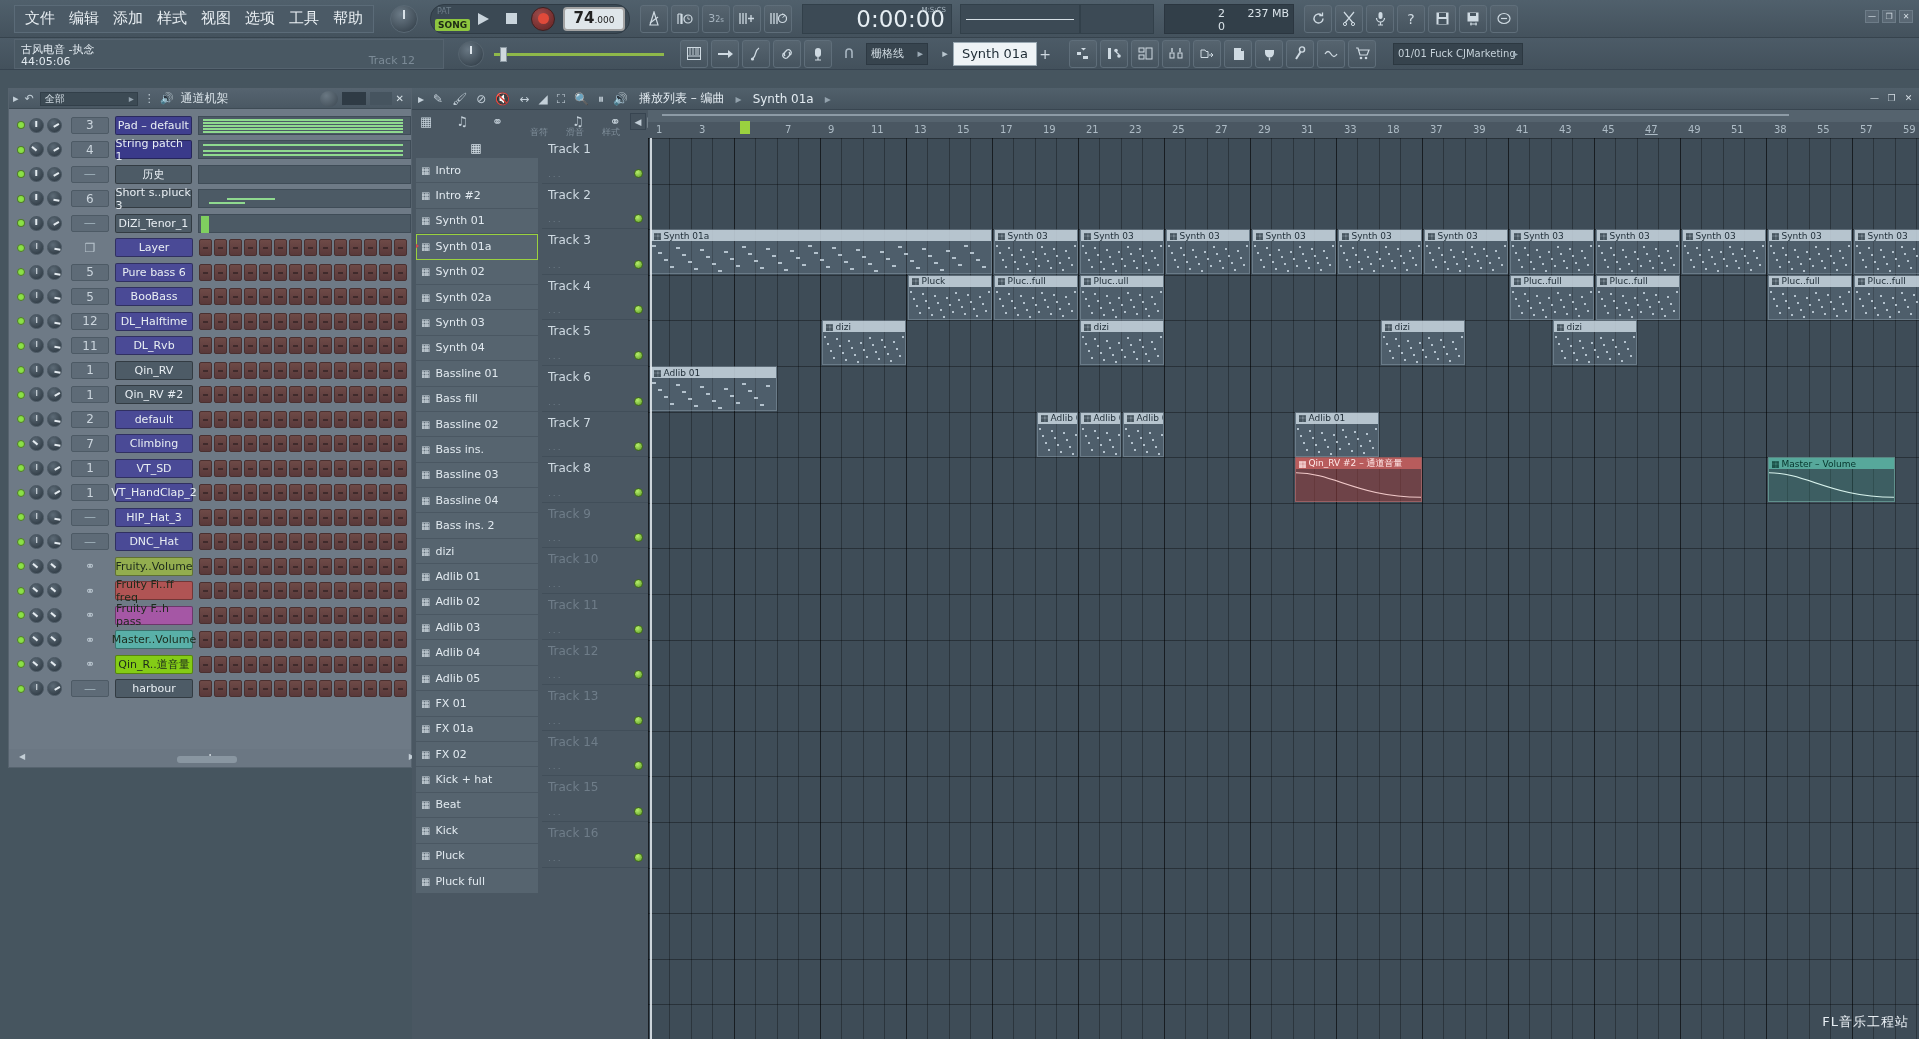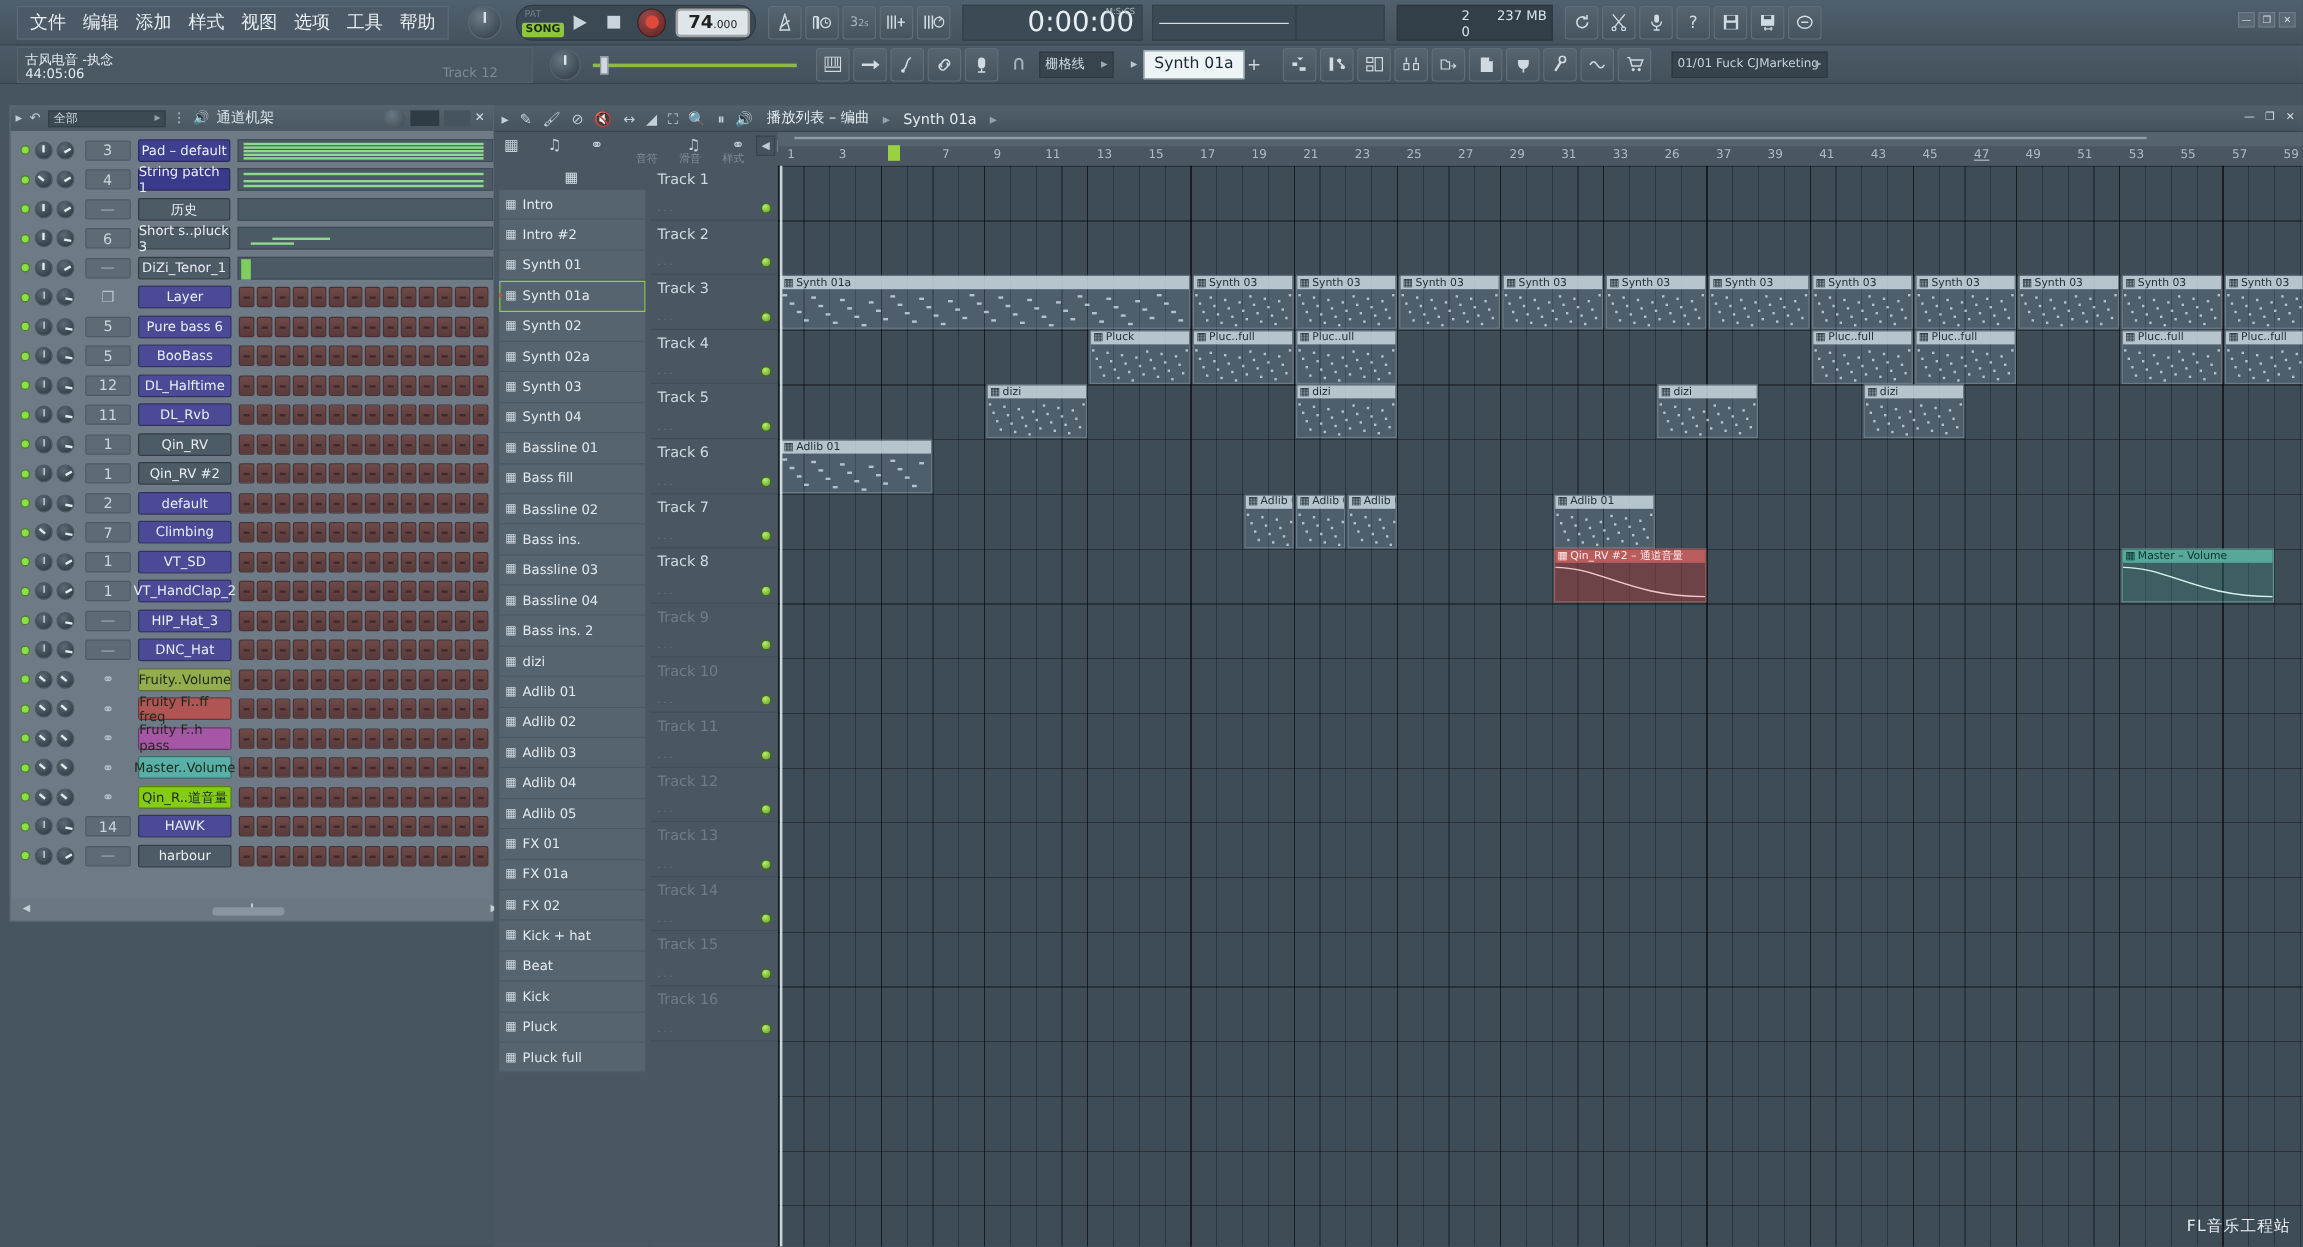--- a/index.html
+++ b/index.html
@@ -939,43 +939,20 @@
             <div class="step"></div>
             <div class="step"></div>
             <div class="step"></div>
             <div class="step"></div>
             <div class="step"></div>
           </div>
         </div>
         <div class="chrow">
           <div class="led"></div>
           <div class="kn "></div>
-          <div class="kn rr"></div>
-          <div class="num">14</div>
-          <div class="chname" style="background:#4a4a96;">HAWK</div>
-          <div class="steps">
-            <div class="step"></div>
-            <div class="step"></div>
-            <div class="step"></div>
-            <div class="step"></div>
-            <div class="step"></div>
-            <div class="step"></div>
-            <div class="step"></div>
-            <div class="step"></div>
-            <div class="step"></div>
-            <div class="step"></div>
-            <div class="step"></div>
-            <div class="step"></div>
-            <div class="step"></div>
-            <div class="step"></div>
-          </div>
-        </div>
-        <div class="chrow">
-          <div class="led"></div>
-          <div class="kn "></div>
           <div class="kn r"></div>
           <div class="num blank">—</div>
           <div class="chname" style="background:#4d5b66;">harbour</div>
           <div class="steps">
             <div class="step"></div>
             <div class="step"></div>
             <div class="step"></div>
             <div class="step"></div>
             <div class="step"></div>
             <div class="step"></div>
@@ -1058,30 +1035,30 @@
           <span style="left: 309px;">15</span>
           <span style="left: 352px;">17</span>
           <span style="left: 395px;">19</span>
           <span style="left: 438px;">21</span>
           <span style="left: 481px;">23</span>
           <span style="left: 524px;">25</span>
           <span style="left: 567px;">27</span>
           <span style="left: 610px;">29</span>
           <span style="left: 653px;">31</span>
           <span style="left: 696px;">33</span>
-          <span style="left: 739px;">26</span>
+          <span style="left: 739px;">18</span>
           <span style="left: 782px;">37</span>
           <span style="left: 825px;">39</span>
           <span style="left: 868px;">41</span>
           <span style="left: 911px;">43</span>
           <span style="left: 954px;">45</span>
           <span style="left: 997px; text-decoration: underline;">47</span>
           <span style="left: 1040px;">49</span>
           <span style="left: 1083px;">51</span>
-          <span style="left: 1126px;">53</span>
+          <span style="left: 1126px;">38</span>
           <span style="left: 1169px;">55</span>
           <span style="left: 1212px;">57</span>
           <span style="left: 1255px;">59</span>
         </div>
       <div class="marker"></div>
     </div>
 
     <div class="ppwin">
       <div class="pphdr">▦</div>
       <div class="pplist" id="pp-list">

